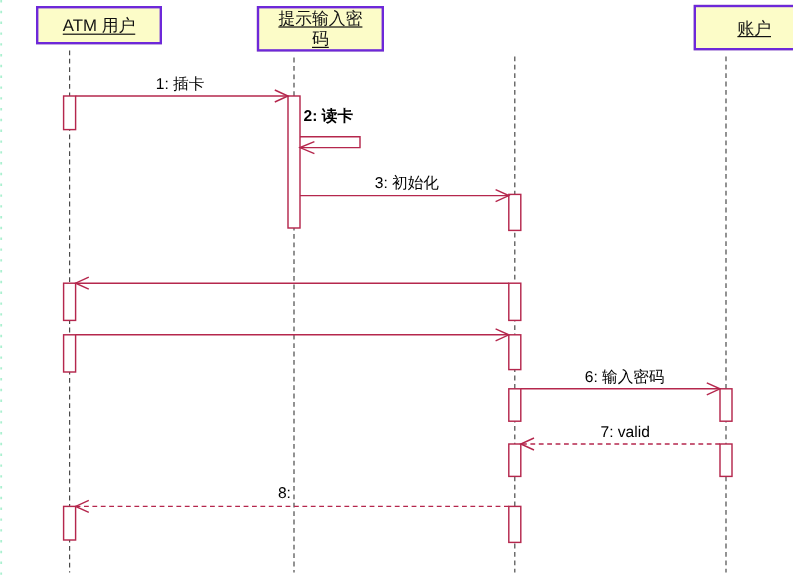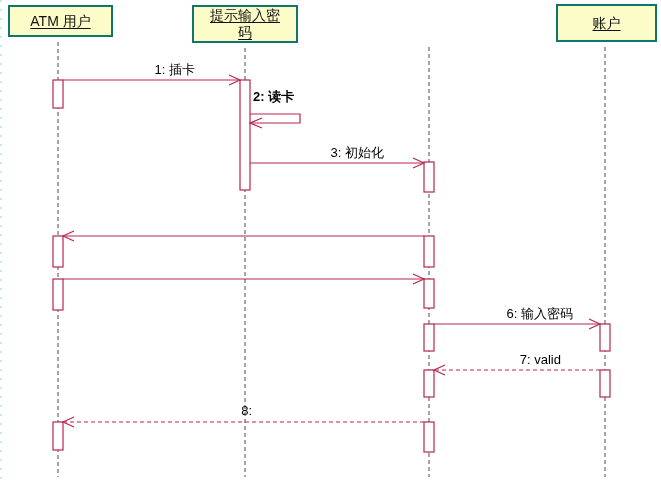--- a/index.html
+++ b/index.html
@@ -8,36 +8,36 @@
     width:661px;height:483px;
     background:#ffffff;
     font-family:"Liberation Sans", sans-serif;
     overflow:hidden;
   }
   .canvas{position:absolute;left:0;top:0;}
   .headbox{
     position:absolute;
     box-sizing:border-box;
     background:#fcfcc8;
-    border:2px solid #0f766e;
+    border:2px solid #6d28d9;
     display:flex;align-items:center;justify-content:center;
     text-align:center;
-    font-size:14px;color:#111111;
+    font-size:14px;color:#111111;margin-left:22px;
   }
   .headbox .hlabel{
     text-decoration:underline;
     text-underline-offset:2px;
     line-height:1.2;
     display:inline-block;
   }
   .headbox.wrap .hlabel{max-width:76px;}
   .msglabel{
     position:absolute;
     font-size:13px;color:#000000;
-    text-align:right;
+    text-align:center;
     white-space:nowrap;
     line-height:1.1;
   }
   .msglabel.left{text-align:left;font-weight:bold;}
 </style>
 </head>
 <body>
 
 <div class="stage">
 

